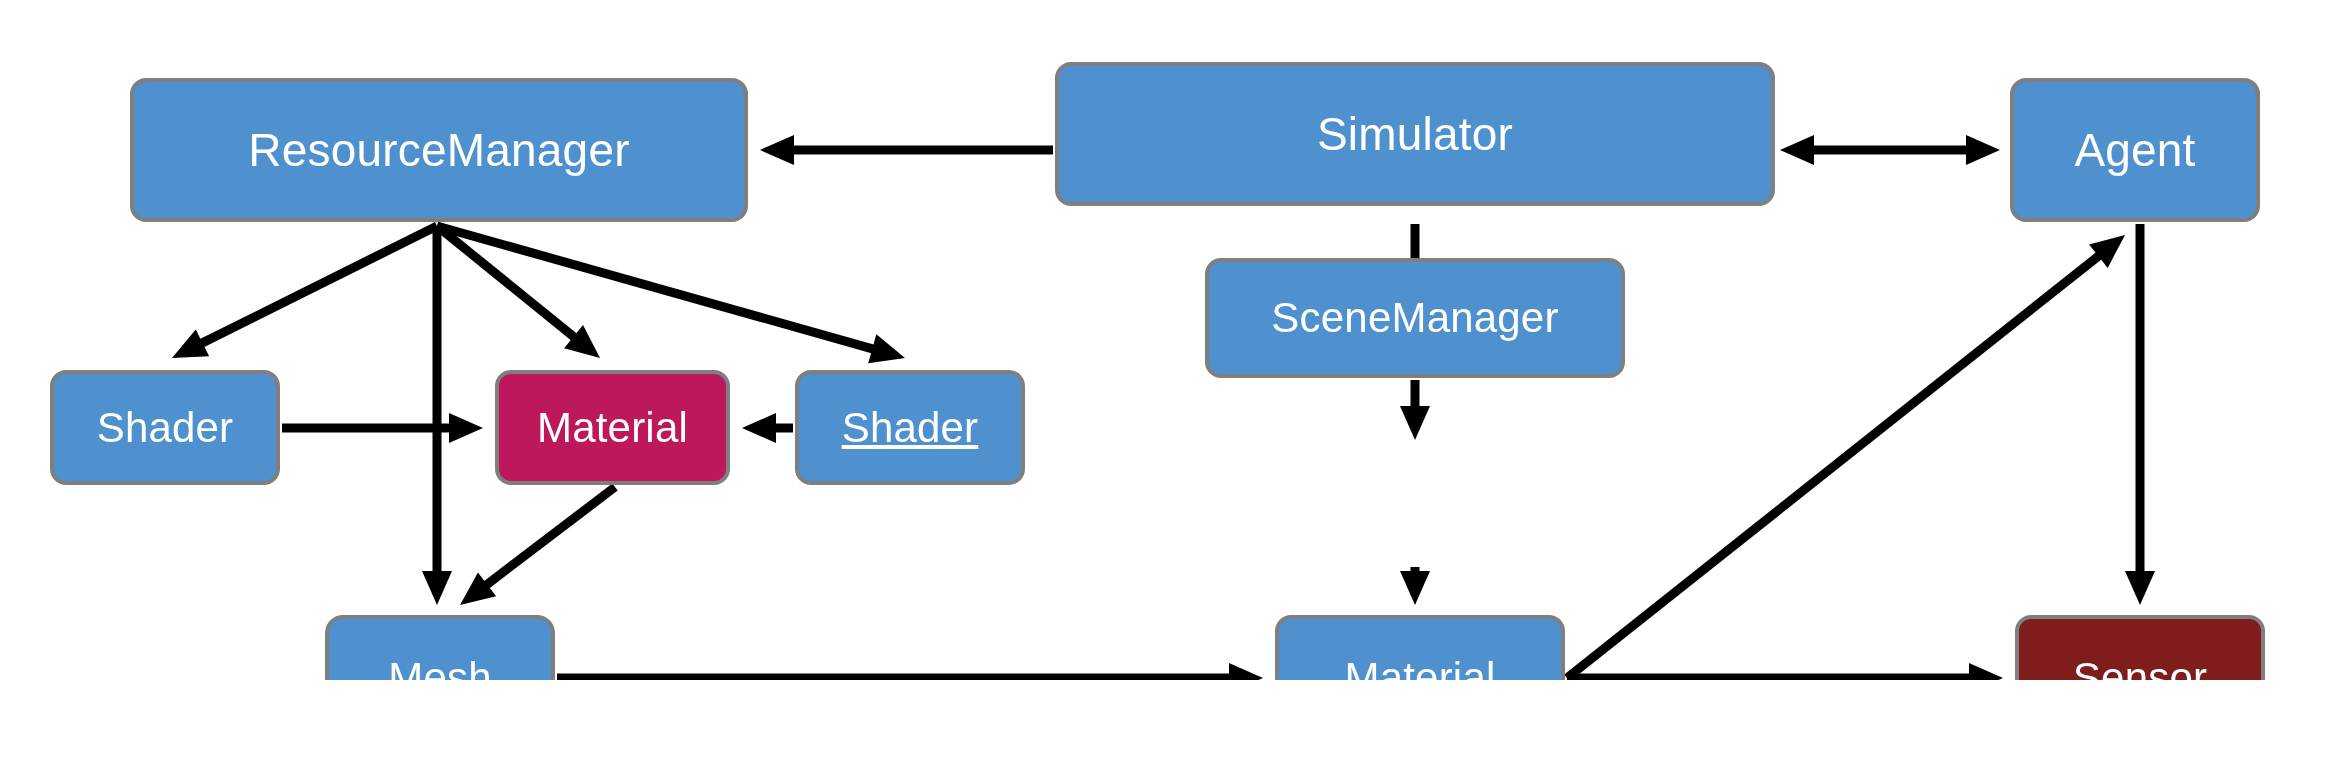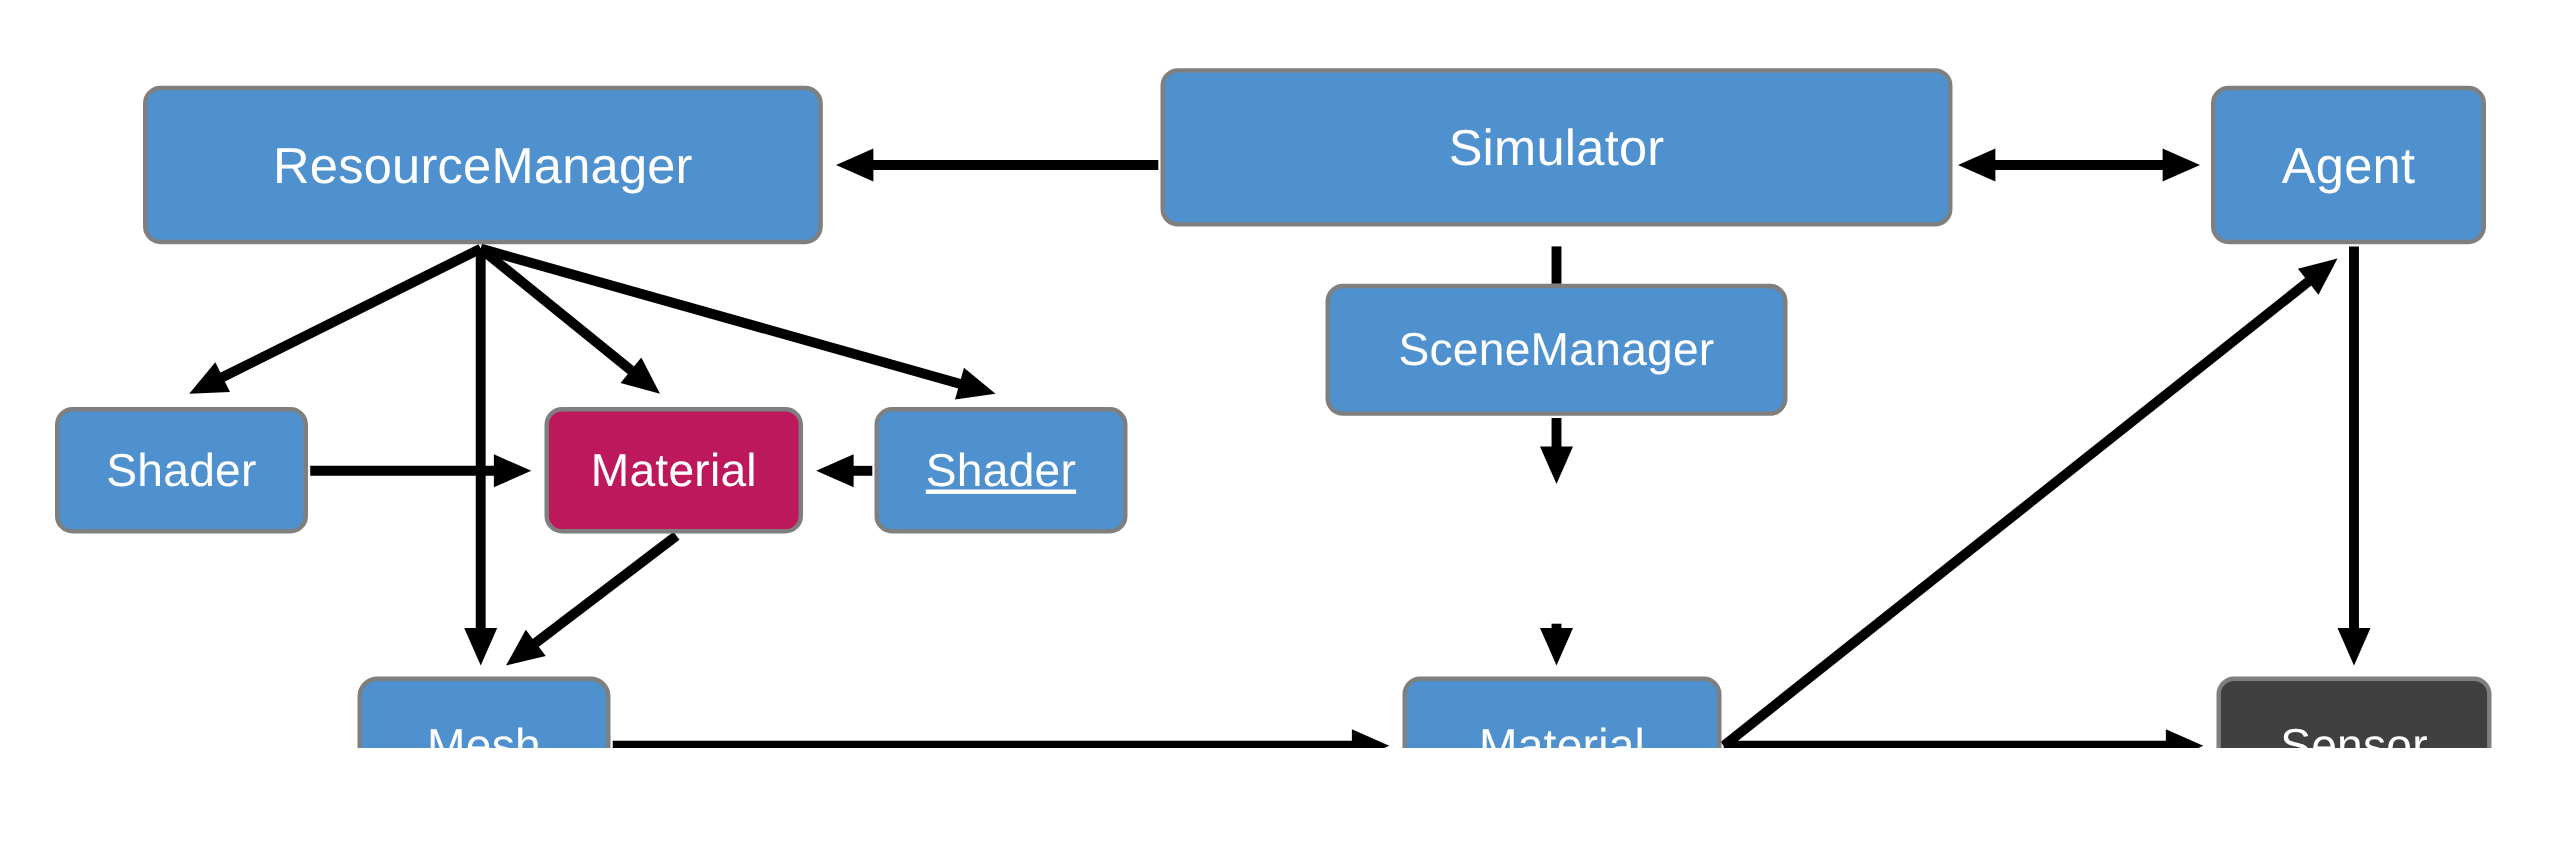--- a/index.html
+++ b/index.html
@@ -138,16 +138,16 @@
     </div>
     <div class="node" style="left: 795px; top: 370px; width: 230px; height: 115px; background: rgb(78, 145, 206); border-color: rgb(127, 127, 127); color: rgb(255, 255, 255); text-decoration: underline;">
       <span class="node-label" style="font-size: 42px;">Shader</span>
     </div>
     <div class="node" style="left: 325px; top: 615px; width: 230px; height: 125px; background: rgb(78, 145, 206); border-color: rgb(127, 127, 127); color: rgb(255, 255, 255); border-radius: 18px;">
       <span class="node-label" style="font-size: 42px;">Mesh</span>
     </div>
     <div class="node" style="left: 1275px; top: 615px; width: 290px; height: 125px; background: rgb(78, 145, 206); border-color: rgb(127, 127, 127); color: rgb(255, 255, 255);">
       <span class="node-label" style="font-size: 42px;">Material</span>
     </div>
-    <div class="node" style="left: 2015px; top: 615px; width: 250px; height: 125px; background: #404040; border-color: rgb(127, 127, 127); color: rgb(255, 255, 255);">
+    <div class="node" style="left: 2015px; top: 615px; width: 250px; height: 125px; background: #7f1d1d; border-color: rgb(127, 127, 127); color: rgb(255, 255, 255);">
       <span class="node-label" style="font-size: 42px;">Sensor</span>
     </div>
   </div>
 
 </body></html>

